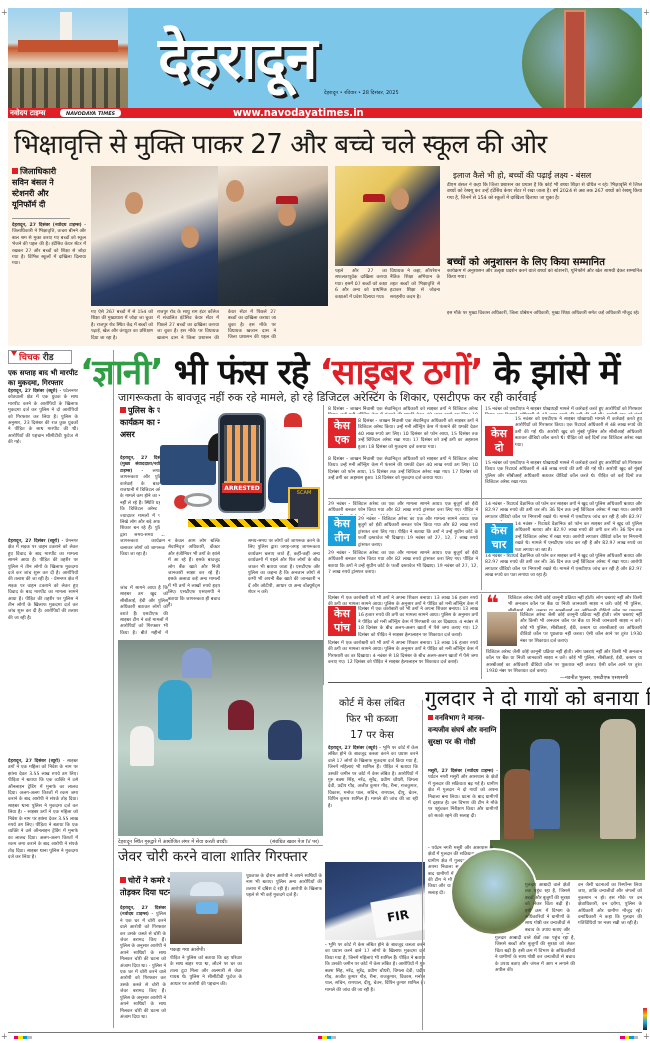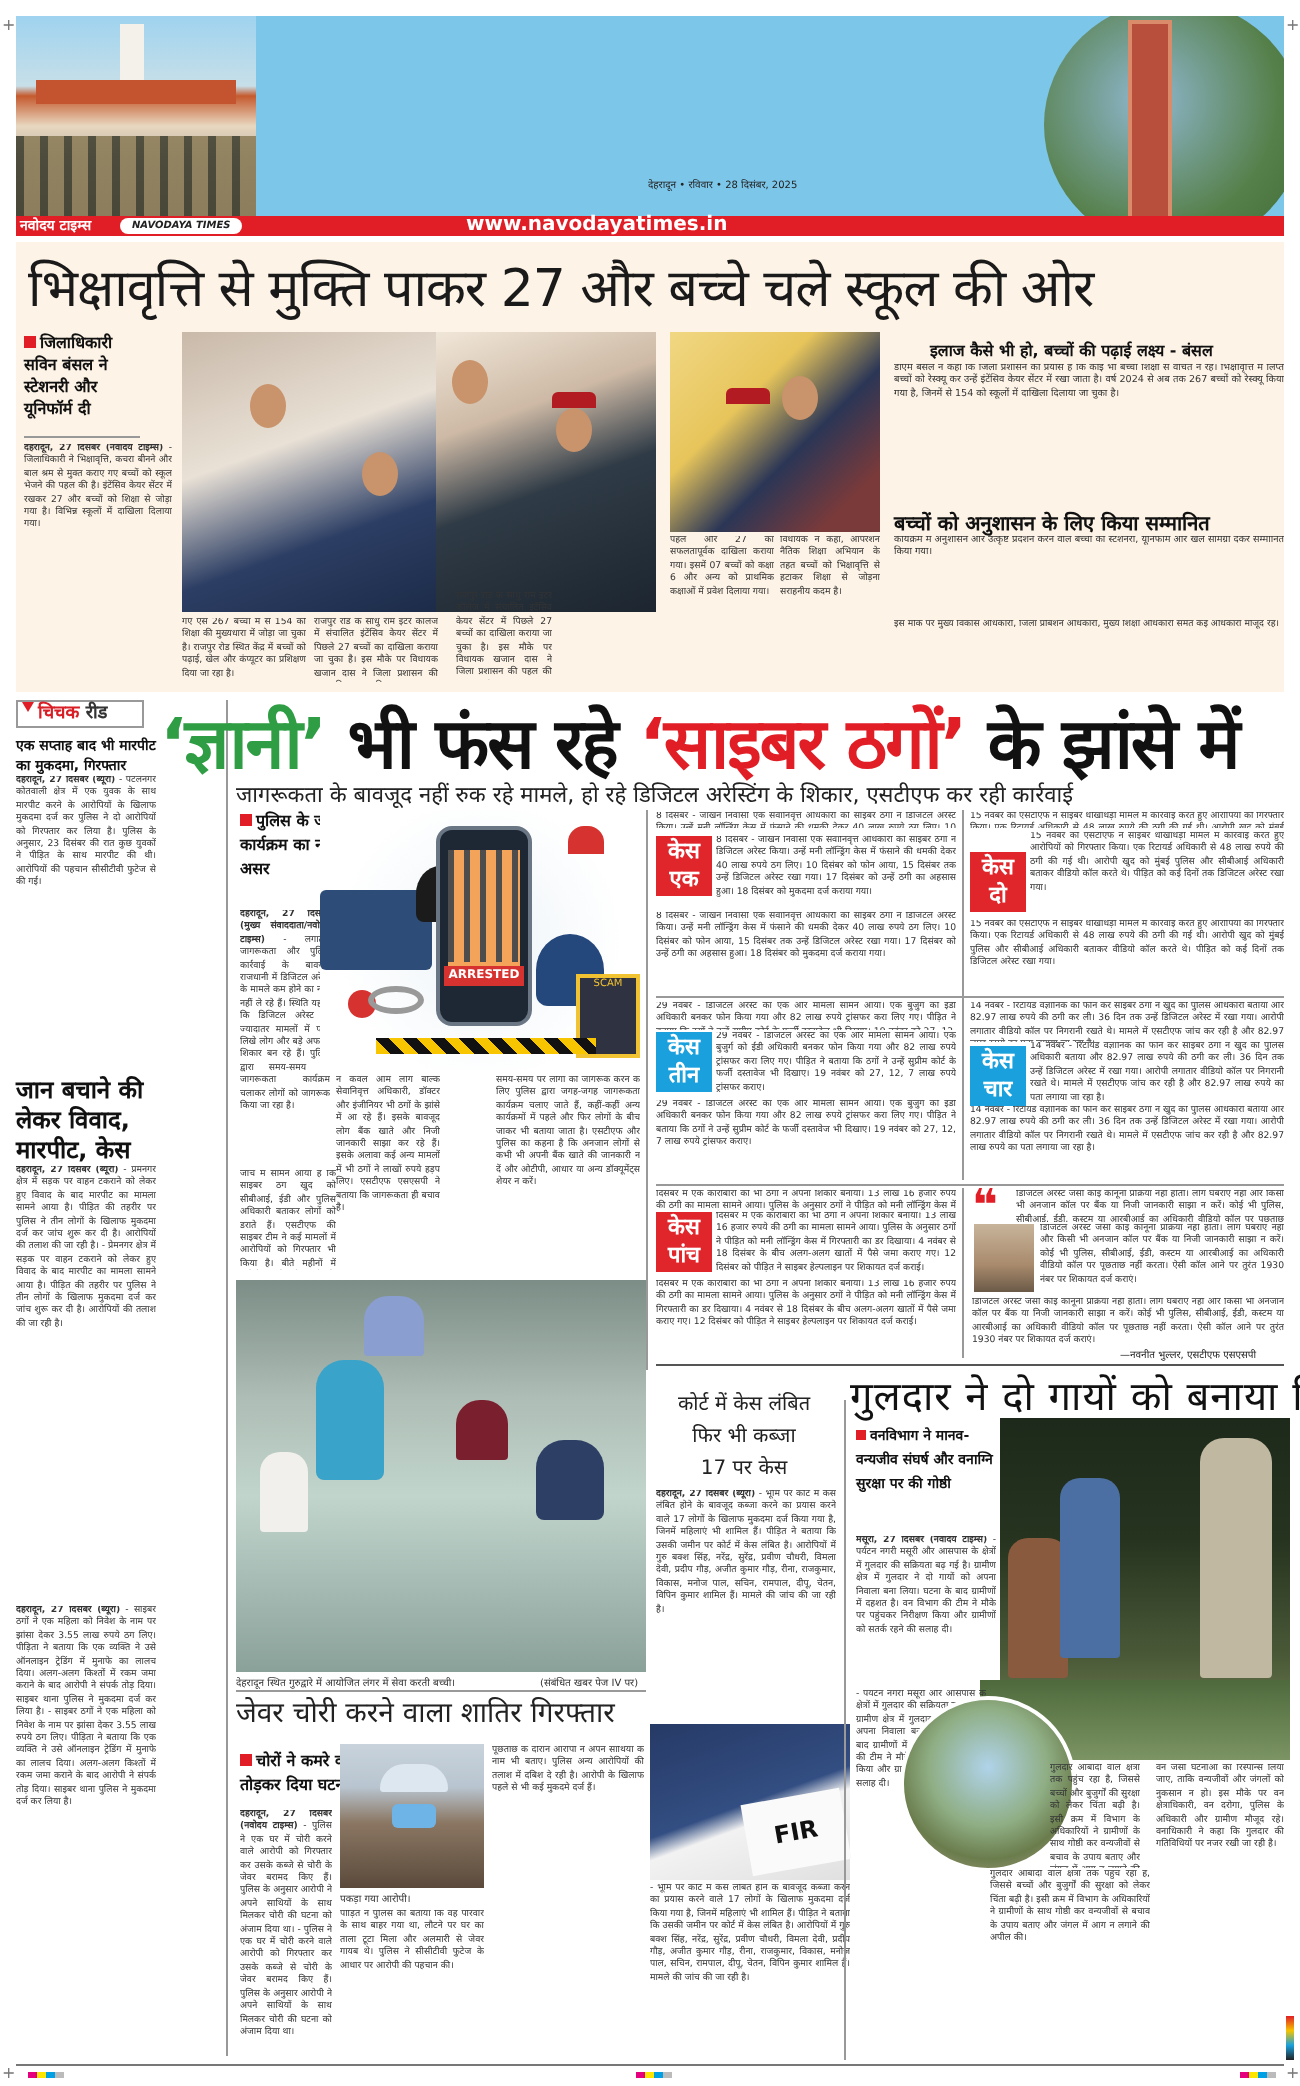--- a/index.html
+++ b/index.html
@@ -24,21 +24,21 @@
   .lead-head { left: 14px; top: 125px; font-size: 26px; color: #1a1a1a; letter-spacing: -0.5px; }
   .kicker { left: 12px; top: 166px; width: 58px; font-size: 8px; font-weight: bold; line-height: 11px; }
   .kicker .sq { display:inline-block; width:6px; height:6px; background:#e11e26; margin-right:2px; }
   .textcol { font-size: 4.6px; line-height: 6.4px; color: #333; text-align: justify; overflow: hidden; }
   .photo { background: #888; overflow: hidden; }
   .ph1 { left: 91px; top: 166px; width: 127px; height: 140px; background: linear-gradient(160deg,#c9b9a9,#e9e1d6 40%,#2c3e64 70%,#1c2b48); }
   .ph2 { left: 218px; top: 166px; width: 110px; height: 140px; background: linear-gradient(160deg,#f0e6d8,#cdb9a5 30%,#2f3b46 55%,#1c2530); }
   .ph3 { left: 335px; top: 166px; width: 105px; height: 100px; background: linear-gradient(135deg,#f1d783,#e7c55b 35%,#2b3656 60%,#7a3a3a 85%); }
   .photo .face { position:absolute; width:18px; height:22px; border-radius:50%; background:#c9936b; }
   .photo .cap { position:absolute; width:22px; height:8px; background:#b31b22; border-radius:3px 3px 0 0; }
-  .sidebox-head { left: 465px; top: 169px; font-size: 8px; font-weight: bold; color: #111; text-align: center; }
+  .sidebox-head { left: 453px; top: 169px; font-size: 8px; font-weight: normal; color: #111; text-align: center; }
   .sidebox2-head { left: 447px; top: 254px; font-size: 10px; font-weight: bold; color: #111; }
   .readside-tag { left: 8px; top: 350px; width: 64px; height: 14px; border: 1px solid #999; font-size: 9px; color:#d81f26; font-weight: bold; padding-left: 10px; line-height: 12px;}
   .readside-tag span { color:#333; font-weight:bold; }
   .readside-tag .tri { position:absolute; left:2px; top:0; width:0; height:0; border-left:3px solid transparent; border-right:3px solid transparent; border-top:5px solid #e11e26; }
   .main-head { left: 80px; top: 347px; font-size: 35px; font-weight: bold; color: #111; letter-spacing: -1px; white-space: nowrap; }
   .main-head .g { color: #2f9d44; }
   .main-head .r { color: #e11e26; }
   .main-sub { left: 118px; top: 389px; font-size: 11px; color: #222; white-space: nowrap; }
   .vdiv { width: 1px; background: #999; }
   .hdiv { height: 1px; background: #999; }
@@ -95,20 +95,21 @@
 </style>
 </head>
 <body>
 
 <div class="abs masthead">
   <div class="abs mh-left-img">
     <div class="tower"></div>
       <div class="roof"></div>
       <div class="soldiers"></div>
   </div>
+  <div class="abs mh-title">देहरादून</div>
   <div class="abs mh-date">देहरादून • रविवार • 28 दिसंबर, 2025</div>
   <div class="abs mh-right-img">
       <div class="clock"></div>
     </div>
 </div>
 <div class="abs redbar">
   <span class="brand">नवोदय टाइम्स</span>
   <span class="pill">NAVODAYA TIMES</span>
   <span class="url">www.navodayatimes.in</span>
 </div>
@@ -141,21 +142,20 @@
 <div class="abs sidebox-head">इलाज कैसे भी हो, बच्चों की पढ़ाई लक्ष्य - बंसल</div>
 <div class="abs textcol" style="left:447px;top:182px;width:195px;height:70px;font-size:4.8px;">डीएम बंसल ने कहा कि जिला प्रशासन का प्रयास है कि कोई भी बच्चा शिक्षा से वंचित न रहे। भिक्षावृत्ति में लिप्त बच्चों को रेस्क्यू कर उन्हें इंटेंसिव केयर सेंटर में रखा जाता है। वर्ष 2024 से अब तक 267 बच्चों को रेस्क्यू किया गया है, जिनमें से 154 को स्कूलों में दाखिला दिलाया जा चुका है।</div>
 <div class="abs sidebox2-head">बच्चों को अनुशासन के लिए किया सम्मानित</div>
 <div class="abs textcol" style="left:447px;top:268px;width:195px;height:38px;font-size:4.8px;">कार्यक्रम में अनुशासन और उत्कृष्ट प्रदर्शन करने वाले बच्चों को स्टेशनरी, यूनिफॉर्म और खेल सामग्री देकर सम्मानित किया गया।</div>
 <div class="abs textcol" style="left:447px;top:310px;width:195px;height:32px;">इस मौके पर मुख्य विकास अधिकारी, जिला प्रोबेशन अधिकारी, मुख्य शिक्षा अधिकारी समेत कई अधिकारी मौजूद रहे।</div>
 
 <div class="abs readside-tag"><span class="tri"></span><b>चिचक</b> <span>रीड</span></div>
 <div class="abs" style="left:8px;top:368px;width:70px;">
   <div class="left-rail-head">एक सप्ताह बाद भी मारपीट का मुकदमा, गिरफ्तार</div>
   <div class="textcol" style="height:150px;"><b>देहरादून, 27 दिसंबर (ब्यूरो)</b> <span>- पटेलनगर कोतवाली क्षेत्र में एक युवक के साथ मारपीट करने के आरोपियों के खिलाफ मुकदमा दर्ज कर पुलिस ने दो आरोपियों को गिरफ्तार कर लिया है। पुलिस के अनुसार, 23 दिसंबर की रात कुछ युवकों ने पीड़ित के साथ मारपीट की थी। आरोपियों की पहचान सीसीटीवी फुटेज से की गई।</span></div>
-  <div class="left-rail-big">जान बचाने की लेकर विवाद, मारपीट, केस</div>
   <div class="textcol" style="height:220px;"><b>देहरादून, 27 दिसंबर (ब्यूरो)</b> <span>- प्रेमनगर क्षेत्र में सड़क पर वाहन टकराने को लेकर हुए विवाद के बाद मारपीट का मामला सामने आया है। पीड़ित की तहरीर पर पुलिस ने तीन लोगों के खिलाफ मुकदमा दर्ज कर जांच शुरू कर दी है। आरोपियों की तलाश की जा रही है।</span> <span>- प्रेमनगर क्षेत्र में सड़क पर वाहन टकराने को लेकर हुए विवाद के बाद मारपीट का मामला सामने आया है। पीड़ित की तहरीर पर पुलिस ने तीन लोगों के खिलाफ मुकदमा दर्ज कर जांच शुरू कर दी है। आरोपियों की तलाश की जा रही है।</span></div>
   <div class="textcol" style="height:230px;"><b>देहरादून, 27 दिसंबर (ब्यूरो)</b> <span>- साइबर ठगों ने एक महिला को निवेश के नाम पर झांसा देकर 3.55 लाख रुपये ठग लिए। पीड़िता ने बताया कि एक व्यक्ति ने उसे ऑनलाइन ट्रेडिंग में मुनाफे का लालच दिया। अलग-अलग किश्तों में रकम जमा कराने के बाद आरोपी ने संपर्क तोड़ दिया। साइबर थाना पुलिस ने मुकदमा दर्ज कर लिया है।</span> <span>- साइबर ठगों ने एक महिला को निवेश के नाम पर झांसा देकर 3.55 लाख रुपये ठग लिए। पीड़िता ने बताया कि एक व्यक्ति ने उसे ऑनलाइन ट्रेडिंग में मुनाफे का लालच दिया। अलग-अलग किश्तों में रकम जमा कराने के बाद आरोपी ने संपर्क तोड़ दिया। साइबर थाना पुलिस ने मुकदमा दर्ज कर लिया है।</span></div>
 </div>
 <div class="abs vdiv" style="left:113px;top:350px;height:678px;"></div>
 
 <div class="abs main-head">
   <span class="g">‘ज्ञानी’</span><span> भी फंस रहे </span><span class="r">‘साइबर ठगों’</span><span> के झांसे में</span>
 </div>
 <div class="abs main-sub">जागरूकता के बावजूद नहीं रुक रहे मामले, हो रहे डिजिटल अरेस्टिंग के शिकार, एसटीएफ कर रही कार्रवाई</div>
 <div class="abs subkick"><span class="sq"></span><span>पुलिस के जागरूकता कार्यक्रम का नहीं दिख रहा असर</span></div>

